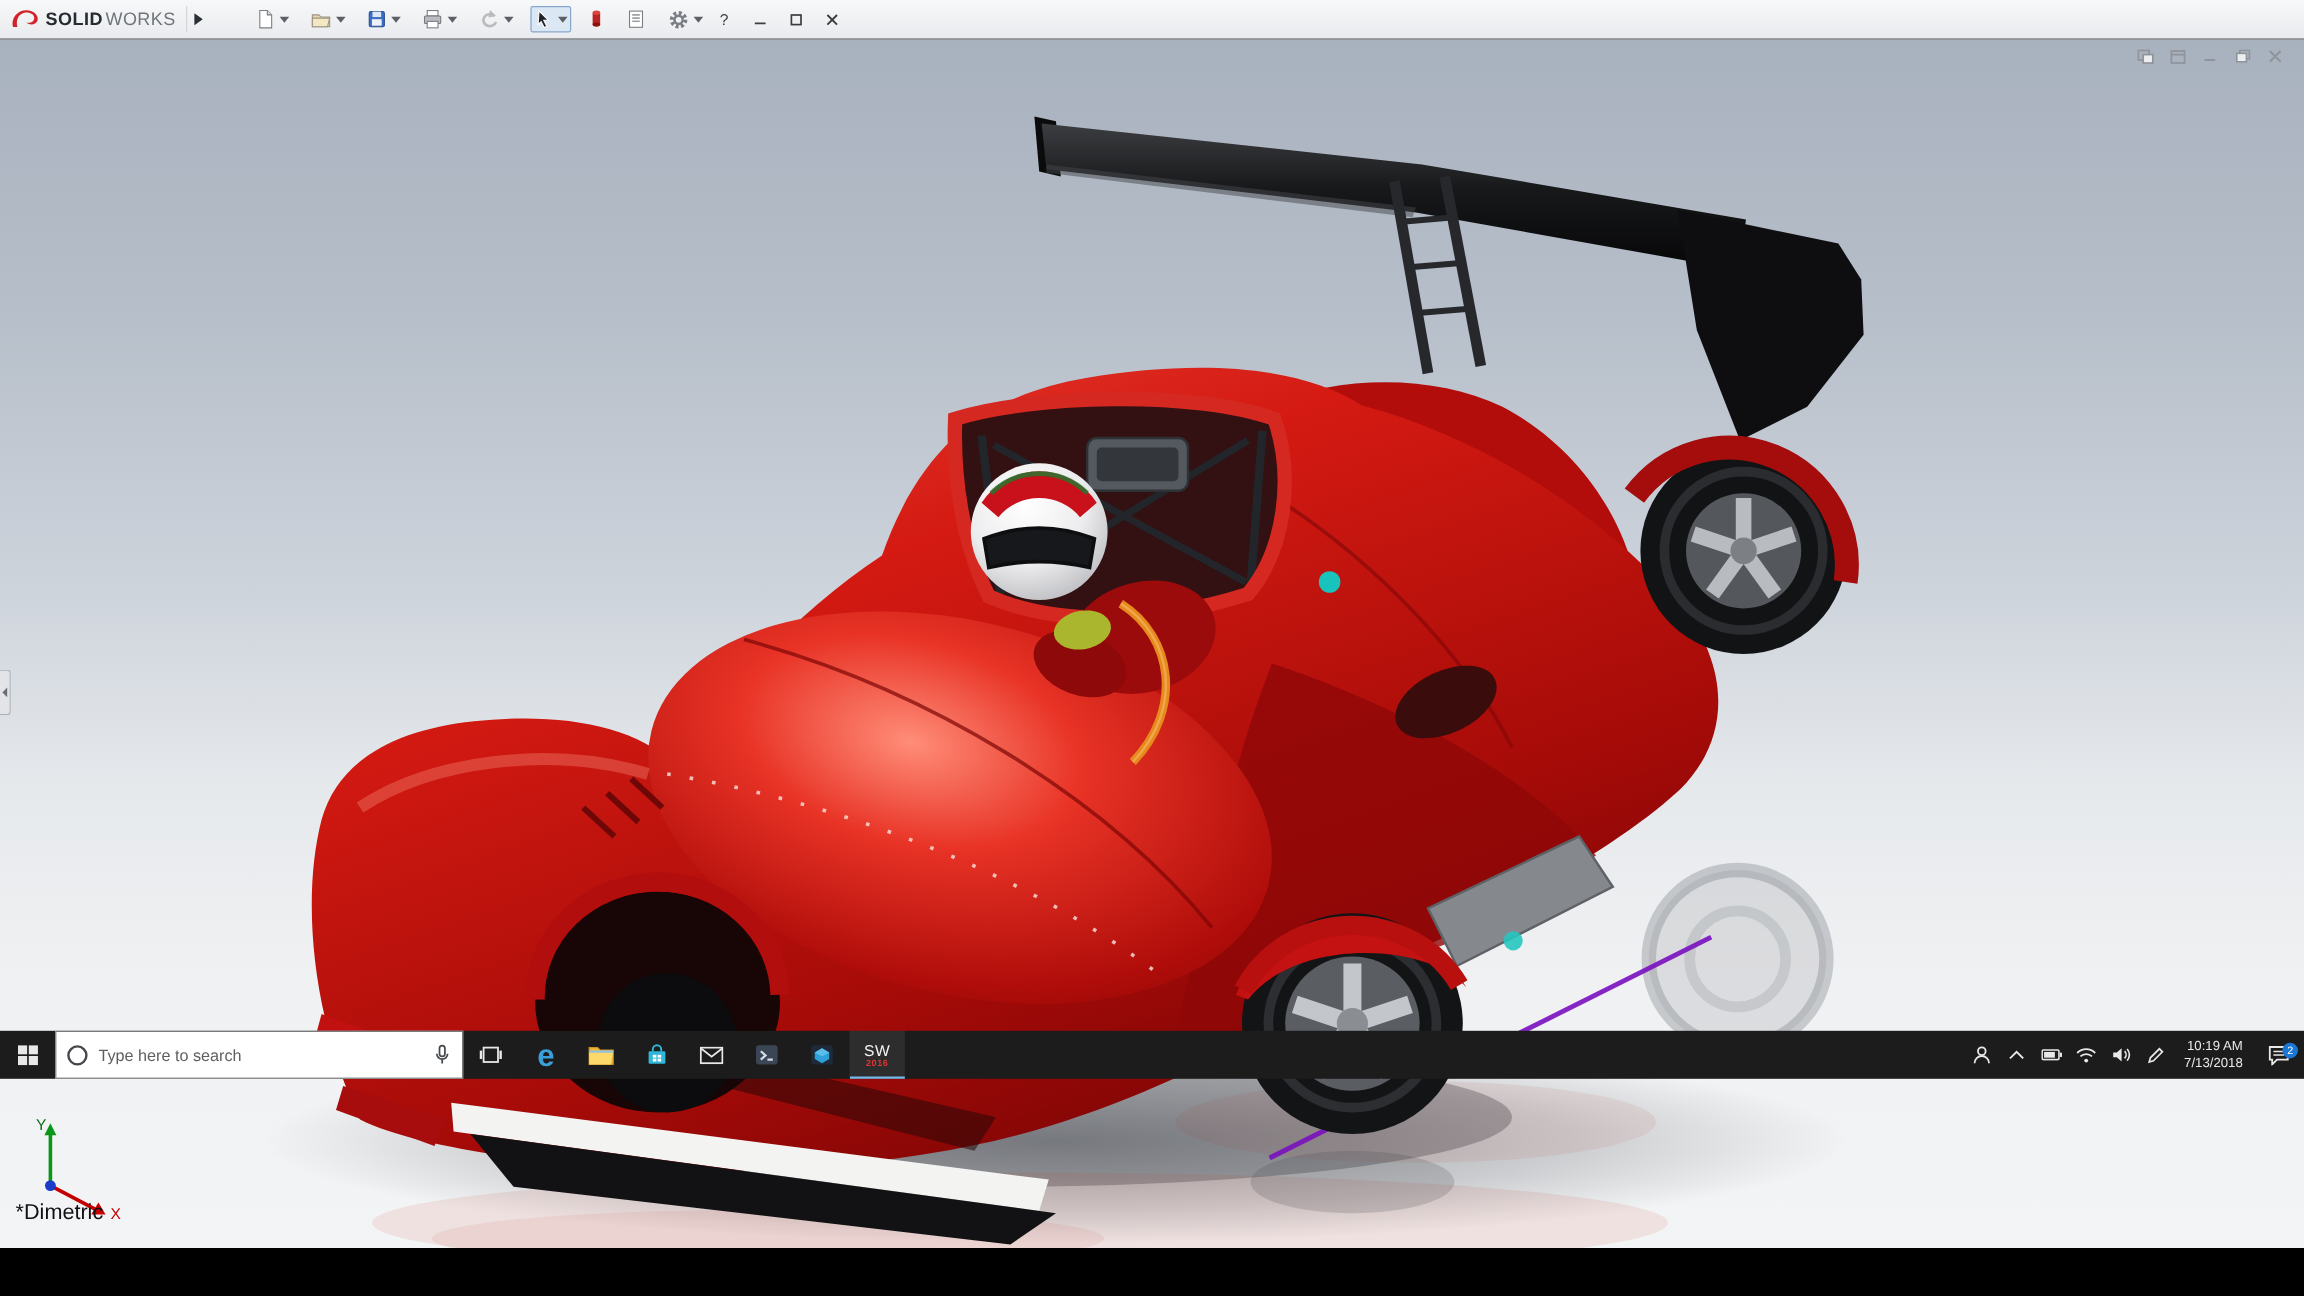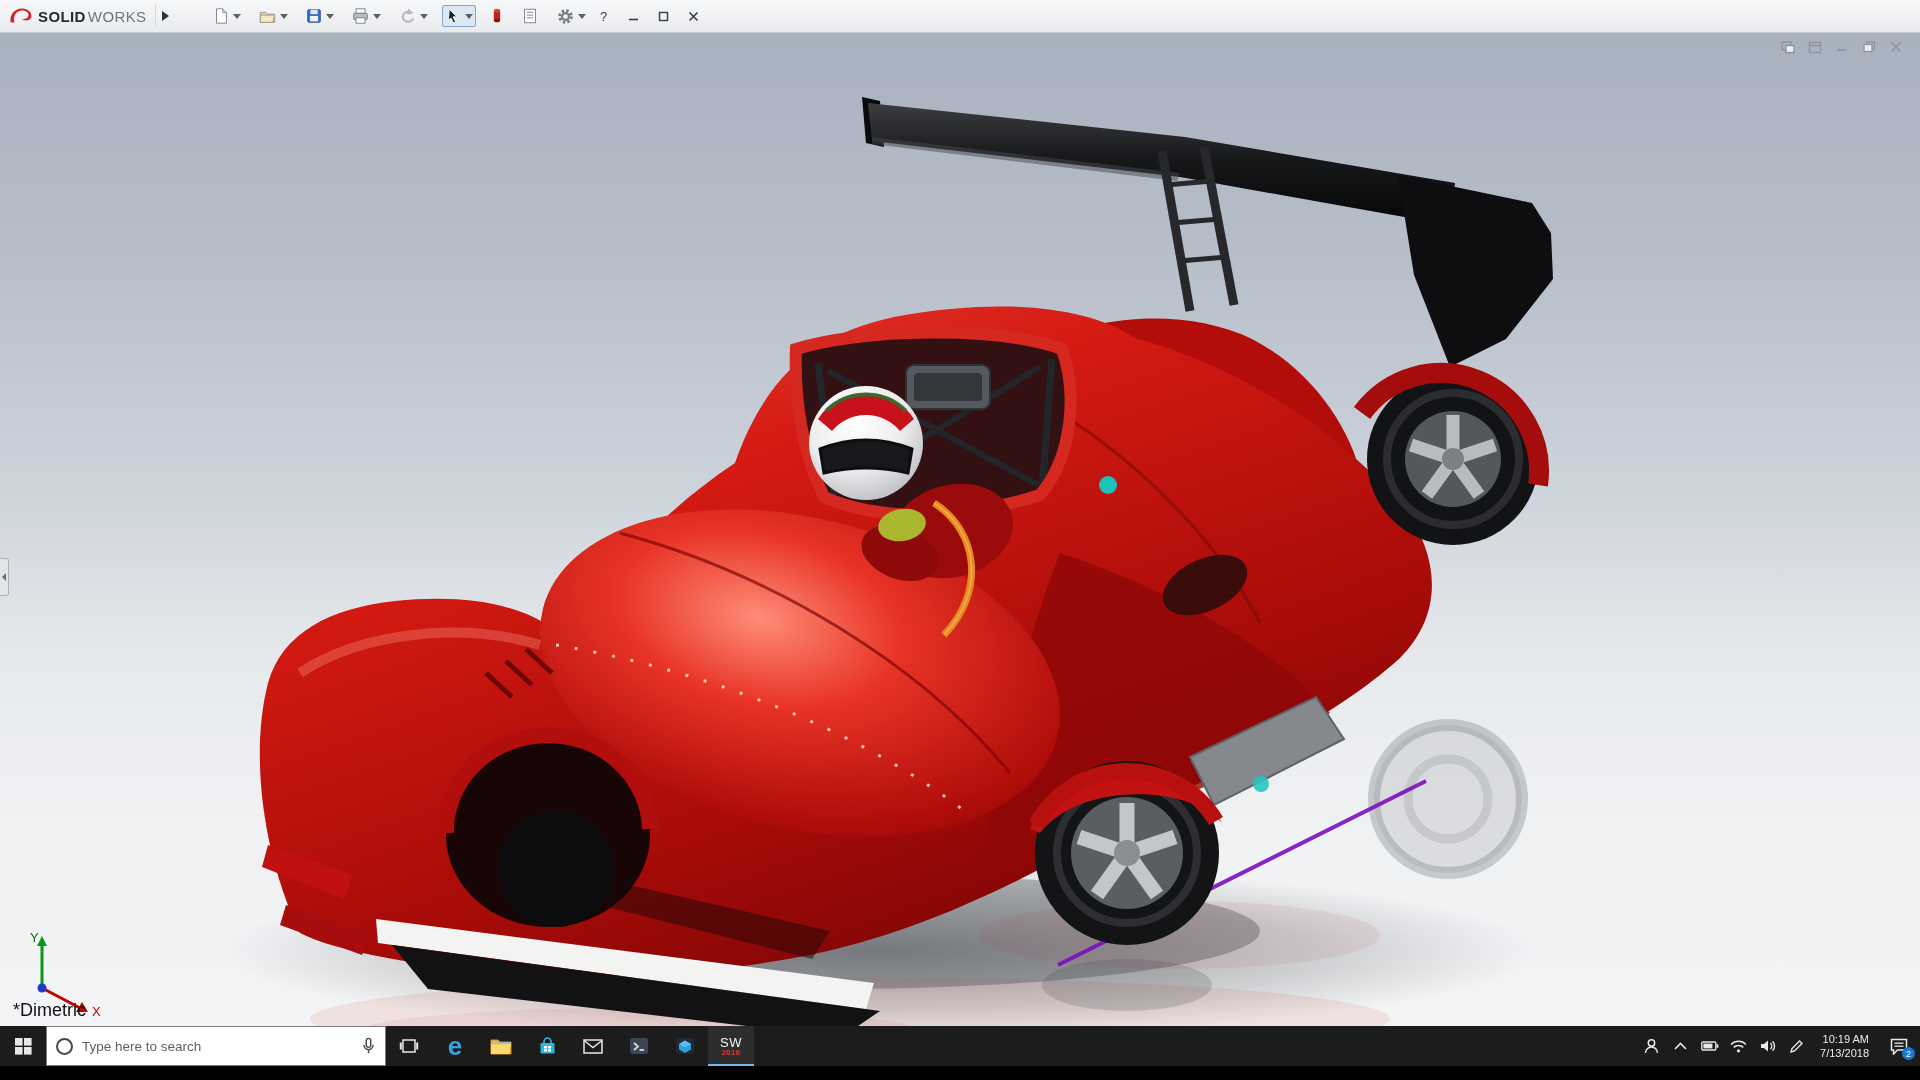--- a/index.html
+++ b/index.html
@@ -1,17 +1,17 @@
 <!DOCTYPE html>
 <html><head>
 <meta charset="utf-8">
 <style>
   *{margin:0;padding:0;box-sizing:border-box}
   html,body{width:1920px;height:1080px;overflow:hidden;font-family:"Liberation Sans",sans-serif;background:#000}
-  .screen{position:relative;width:1920px;height:1066px}
+  .screen{position:relative;width:1920px;height:899px}
 
   
   .titlebar{position:absolute;top:0;left:0;right:0;height:33px;background:linear-gradient(#f7f8f9,#e9ebee);
     border-bottom:1px solid #c6c9ce;display:flex;align-items:center;z-index:40;font-size:12.5px;color:#3c3c3c}
   .logo{display:flex;align-items:center;margin-left:8px;gap:2px}
   .brand-bold{font-weight:bold;font-size:15px;color:#262a31;letter-spacing:.4px}
   .brand-light{font-size:15px;color:#70757c;letter-spacing:.4px}
   .menu-expand{width:20px;height:22px;display:flex;align-items:center;justify-content:center;margin-left:8px;border-left:1px solid #d4d6da;cursor:pointer}
   .toolbar{display:flex;align-items:center;margin-left:34px;gap:11px;height:100%}
   .tool-btn{display:flex;align-items:center;padding:2px 3px;border-radius:2px;cursor:pointer}
@@ -34,21 +34,21 @@
   .triad{position:absolute;left:6px;bottom:22px;z-index:10}
 
   
   .taskbar{position:absolute;bottom:0;left:0;right:0;height:40px;background:#1c1c1c;display:flex;align-items:stretch;z-index:50;color:#e9e9e9}
   .tb-btn{width:46px;display:flex;align-items:center;justify-content:center;cursor:pointer}
   .tb-btn.active-app{background:rgba(255,255,255,.08);box-shadow:inset 0 -2px 0 #76b9ed}
   .search{width:340px;background:#ffffff;border:1px solid #7a7a7a;display:flex;align-items:center;gap:9px;padding:11px 9px;cursor:text}
   .search input{flex:1;border:none;outline:none;font-size:13.5px;color:#333;font-family:"Liberation Sans",sans-serif;background:transparent}
   .search input::placeholder{color:#5f5f5f;opacity:1}
   .cortana-ring{width:17px;height:17px;border:2px solid #44474c;border-radius:50%}
-  .tray{margin-left:auto;display:flex;}
+  .tray{margin-left:auto;display:flex;align-items:center}
   .tray-icon{width:29px;height:40px;display:flex;align-items:center;justify-content:center;cursor:pointer}
   .clock{display:flex;flex-direction:column;align-items:flex-end;justify-content:center;font-size:11px;line-height:14px;padding:0 9px;cursor:default;text-align:right}
   .action-center{position:relative;width:42px;display:flex;align-items:center;justify-content:center;cursor:pointer}
   .ac-badge{position:absolute;right:5px;bottom:6px;min-width:13px;height:13px;border-radius:7px;background:#1976d2;color:#fff;
     font-size:9px;display:flex;align-items:center;justify-content:center;padding:0 2px}
   .edge-e{color:#3aa0da;font-size:26px;font-weight:bold;line-height:1}
   .sw-badge{display:flex;flex-direction:column;align-items:center;line-height:1}
   .sw-badge .sw{color:#f4f4f4;font-weight:normal;font-size:13px;letter-spacing:.5px}
   .sw-badge .yr{color:#e23434;font-size:7.5px;font-weight:bold;letter-spacing:.5px}
 </style>

